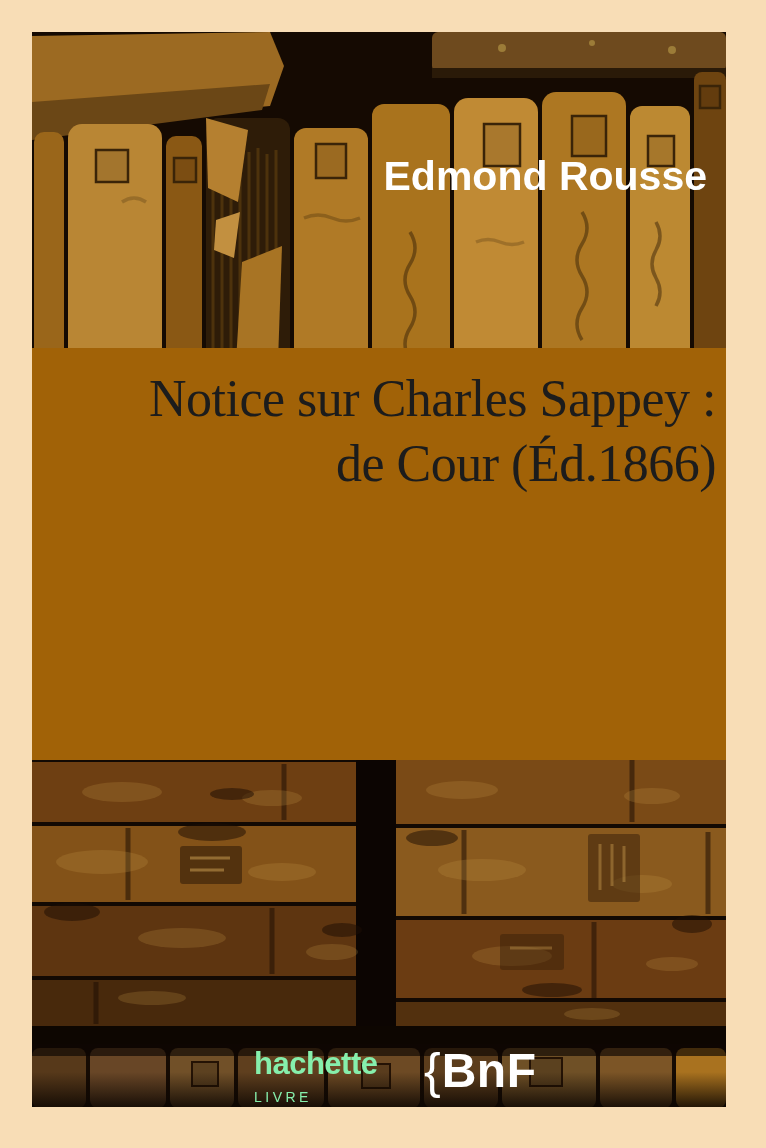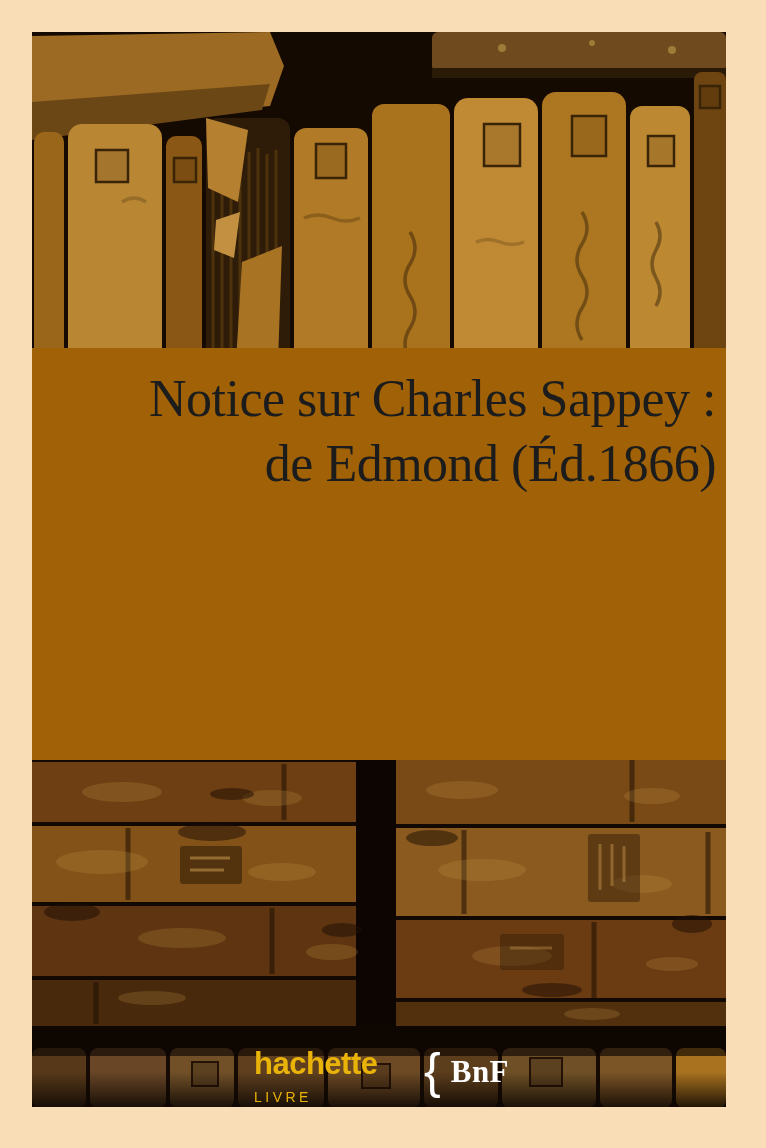--- a/index.html
+++ b/index.html
@@ -24,31 +24,31 @@
     background:#a16207;box-sizing:border-box;
     padding:18px 10px 0 0;text-align:right;
     font-family:"Liberation Serif",serif;
     font-size:52px;line-height:65px;letter-spacing:-0.5px;
     color:#1c1c1c;
   }
   .title-band .tline{white-space:nowrap;}
   .logos{position:absolute;left:0;top:1012px;width:694px;height:63px;}
   .hachette{
     position:absolute;left:222px;top:6px;
-    display:flex;align-items:flex-start;color:#eab308;
+    display:flex;align-items:flex-start;color:#86efac;
   }
   .hachette .hmark{margin-right:7px;margin-top:2px;}
   .hachette .hword{font-weight:700;font-size:31px;line-height:0.92;letter-spacing:-0.5px;}
   .hachette .hlivre{font-weight:400;font-size:14px;letter-spacing:3.5px;margin-top:10px;}
   .bnf{
     position:absolute;left:392px;top:2px;
     display:flex;align-items:center;color:#fff;white-space:nowrap;
   }
   .bnf .brace{font-size:50px;line-height:1;font-weight:400;}
-  .bnf .bnfword{font-weight:700;font-size:31px;line-height:1;margin-left:10px;letter-spacing:0.5px;font-family:Liberation Serif, serif;}
+  .bnf .bnfword{font-weight:700;font-size:48px;line-height:1;margin-left:1px;letter-spacing:0.5px;}
 </style>
 </head>
 <body>
 
 <div class="page">
   <div class="photo">
 
     <svg viewBox="0 0 694 1075" preserveAspectRatio="none">
       <defs>
         <linearGradient id="fadeB" x1="0" y1="0" x2="0" y2="1">
@@ -191,24 +191,25 @@
       <rect x="644" y="1016" width="50" height="60" rx="8" fill="#a9721f"></rect>
       <g stroke="#241204" stroke-width="2" fill="rgba(0,0,0,0.18)">
         <rect x="160" y="1030" width="26" height="24"></rect>
         <rect x="330" y="1032" width="28" height="24"></rect>
         <rect x="498" y="1026" width="32" height="28"></rect>
       </g>
       <rect x="0" y="1012" width="694" height="12" fill="#0a0501" opacity="0.65"></rect>
       <rect x="0" y="1040" width="694" height="35" fill="url(#fadeB)"></rect>
     </svg>
 
+    <div class="author">Edmond Rousse</div>
 
     <div class="title-band">
       <div class="tline">Notice sur Charles Sappey :</div>
-      <div class="tline">de Edmond (Éd.1866)</div>
+      <div class="tline">de Cour (Éd.1866)</div>
     </div>
 
     <div class="logos">
       <div class="hachette">
         <svg class="hmark" width="34" height="36" viewBox="0 0 34 36">
           <g fill="none" stroke="#ffffff" stroke-width="3.6">
             <path d="M5,33 L5,6 L23,6 L23,15 L13,15"></path>
             <path d="M29,3 L29,30 L11,30 L11,21 L21,21"></path>
           </g>
         </svg>

